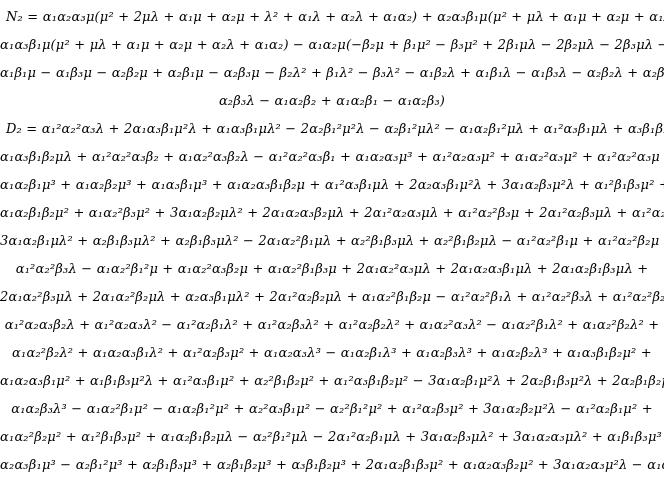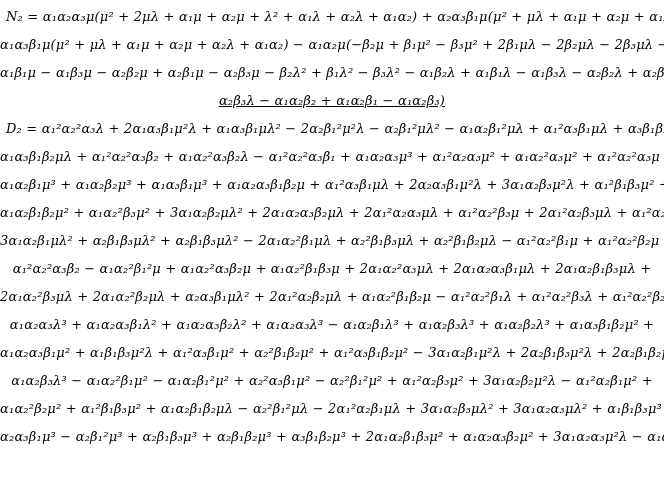--- a/index.html
+++ b/index.html
@@ -35,43 +35,43 @@
     text-align: center;
     letter-spacing: 0.2px;
   }
   .eq-line.first {
     text-align: left;
     padding-left: 6px;
     box-sizing: border-box;
   }
   .eq-line.short {
     text-align: center;
-    text-decoration: underline;
   }
 </style>
 </head>
 <body>
 
 <div class="math-page">
 
   <div class="eq-block">
     <div class="eq-line first">N₂ = α₁α₂α₃μ(μ² + 2μλ + α₁μ + α₂μ + λ² + α₁λ + α₂λ + α₁α₂) + α₂α₃β₁μ(μ² + μλ + α₁μ + α₂μ + α₁λ + α₁α₂) +</div>
     <div class="eq-line">α₁α₃β₁μ(μ² + μλ + α₁μ + α₂μ + α₂λ + α₁α₂) − α₁α₂μ(−β₂μ + β₁μ² − β₃μ² + 2β₁μλ − 2β₂μλ − 2β₃μλ − α₁β₂μ +</div>
     <div class="eq-line">α₁β₁μ − α₁β₃μ − α₂β₂μ + α₂β₁μ − α₂β₃μ − β₂λ² + β₁λ² − β₃λ² − α₁β₂λ + α₁β₁λ − α₁β₃λ − α₂β₂λ + α₂β₁λ −</div>
     <div class="eq-line short">α₂β₃λ − α₁α₂β₂ + α₁α₂β₁ − α₁α₂β₃)</div>
   </div>
 
   <div class="eq-block">
     <div class="eq-line first">D₂ = α₁²α₂²α₃λ + 2α₁α₃β₁μ²λ + α₁α₃β₁μλ² − 2α₂β₁²μ²λ − α₂β₁²μλ² − α₁α₂β₁²μλ + α₁²α₃β₁μλ + α₃β₁β₂μ²λ +</div>
     <div class="eq-line">α₁α₃β₁β₂μλ + α₁²α₂²α₃β₂ + α₁α₂²α₃β₂λ − α₁²α₂²α₃β₁ + α₁α₂α₃μ³ + α₁²α₂α₃μ² + α₁α₂²α₃μ² + α₁²α₂²α₃μ +</div>
     <div class="eq-line">α₁α₂β₁μ³ + α₁α₂β₂μ³ + α₁α₃β₁μ³ + α₁α₂α₃β₁β₂μ + α₁²α₃β₁μλ + 2α₂α₃β₁μ²λ + 3α₁α₂β₃μ²λ + α₁²β₁β₃μ² +</div>
     <div class="eq-line">α₁α₂β₁β₂μ² + α₁α₂²β₃μ² + 3α₁α₂β₂μλ² + 2α₁α₂α₃β₂μλ + 2α₁²α₂α₃μλ + α₁²α₂²β₃μ + 2α₁²α₂β₃μλ + α₁²α₂β₁β₃μ −</div>
     <div class="eq-line">3α₁α₂β₁μλ² + α₂β₁β₃μλ² + α₂β₁β₃μλ² − 2α₁α₂²β₁μλ + α₂²β₁β₃μλ + α₂²β₁β₂μλ − α₁²α₂²β₁μ + α₁²α₂²β₂μ +</div>
-    <div class="eq-line">α₁²α₂²α₃β₂ − α₁α₂²β₁²μ + α₁α₂²α₃β₂μ + α₁α₂²β₁β₃μ + 2α₁α₂²α₃μλ + 2α₁α₂α₃β₁μλ + 2α₁α₂β₁β₃μλ +</div>
+    <div class="eq-line">α₁²α₂²β₃λ − α₁α₂²β₁²μ + α₁α₂²α₃β₂μ + α₁α₂²β₁β₃μ + 2α₁α₂²α₃μλ + 2α₁α₂α₃β₁μλ + 2α₁α₂β₁β₃μλ +</div>
     <div class="eq-line">2α₁α₂²β₃μλ + 2α₁α₂²β₂μλ + α₂α₃β₁μλ² + 2α₁²α₂β₂μλ + α₁α₂²β₁β₂μ − α₁²α₂²β₁λ + α₁²α₂²β₃λ + α₁²α₂²β₂λ +</div>
-    <div class="eq-line">α₁α₂α₃λ³ + α₁α₂α₃β₁λ² + α₁α₂α₃β₂λ² + α₁α₂α₃λ³ − α₁α₂β₁λ³ + α₁α₂β₃λ³ + α₁α₂β₂λ³ + α₁α₃β₁β₂μ² +</div>
+    <div class="eq-line">α₁²α₂α₃β₂λ + α₁²α₂α₃λ² − α₁²α₂β₁λ² + α₁²α₂β₃λ² + α₁²α₂β₂λ² + α₁α₂²α₃λ² − α₁α₂²β₁λ² + α₁α₂²β₂λ² +</div>
+    <div class="eq-line">α₁α₂²β₂λ² + α₁α₂α₃β₁λ² + α₁²α₂β₃μ² + α₁α₂α₃λ³ − α₁α₂β₁λ³ + α₁α₂β₃λ³ + α₁α₂β₂λ³ + α₁α₃β₁β₂μ² +</div>
     <div class="eq-line">α₁α₂α₃β₁μ² + α₁β₁β₃μ²λ + α₁²α₃β₁μ² + α₂²β₁β₂μ² + α₁²α₃β₁β₂μ² − 3α₁α₂β₁μ²λ + 2α₂β₁β₃μ²λ + 2α₂β₁β₂μ²λ +</div>
     <div class="eq-line">α₁α₂β₃λ³ − α₁α₂²β₁μ² − α₁α₂β₁²μ² + α₂²α₃β₁μ² − α₂²β₁²μ² + α₁²α₂β₃μ² + 3α₁α₂β₂μ²λ − α₁²α₂β₁μ² +</div>
     <div class="eq-line">α₁α₂²β₂μ² + α₁²β₁β₃μ² + α₁α₂β₁β₂μλ − α₂²β₁²μλ − 2α₁²α₂β₁μλ + 3α₁α₂β₃μλ² + 3α₁α₂α₃μλ² + α₁β₁β₃μ³ +</div>
     <div class="eq-line">α₂α₃β₁μ³ − α₂β₁²μ³ + α₂β₁β₃μ³ + α₂β₁β₂μ³ + α₃β₁β₂μ³ + 2α₁α₂β₁β₃μ² + α₁α₂α₃β₂μ² + 3α₁α₂α₃μ²λ − α₁α₂β₁μ³</div>
   </div>
 
 </div>
 
 </body></html>

